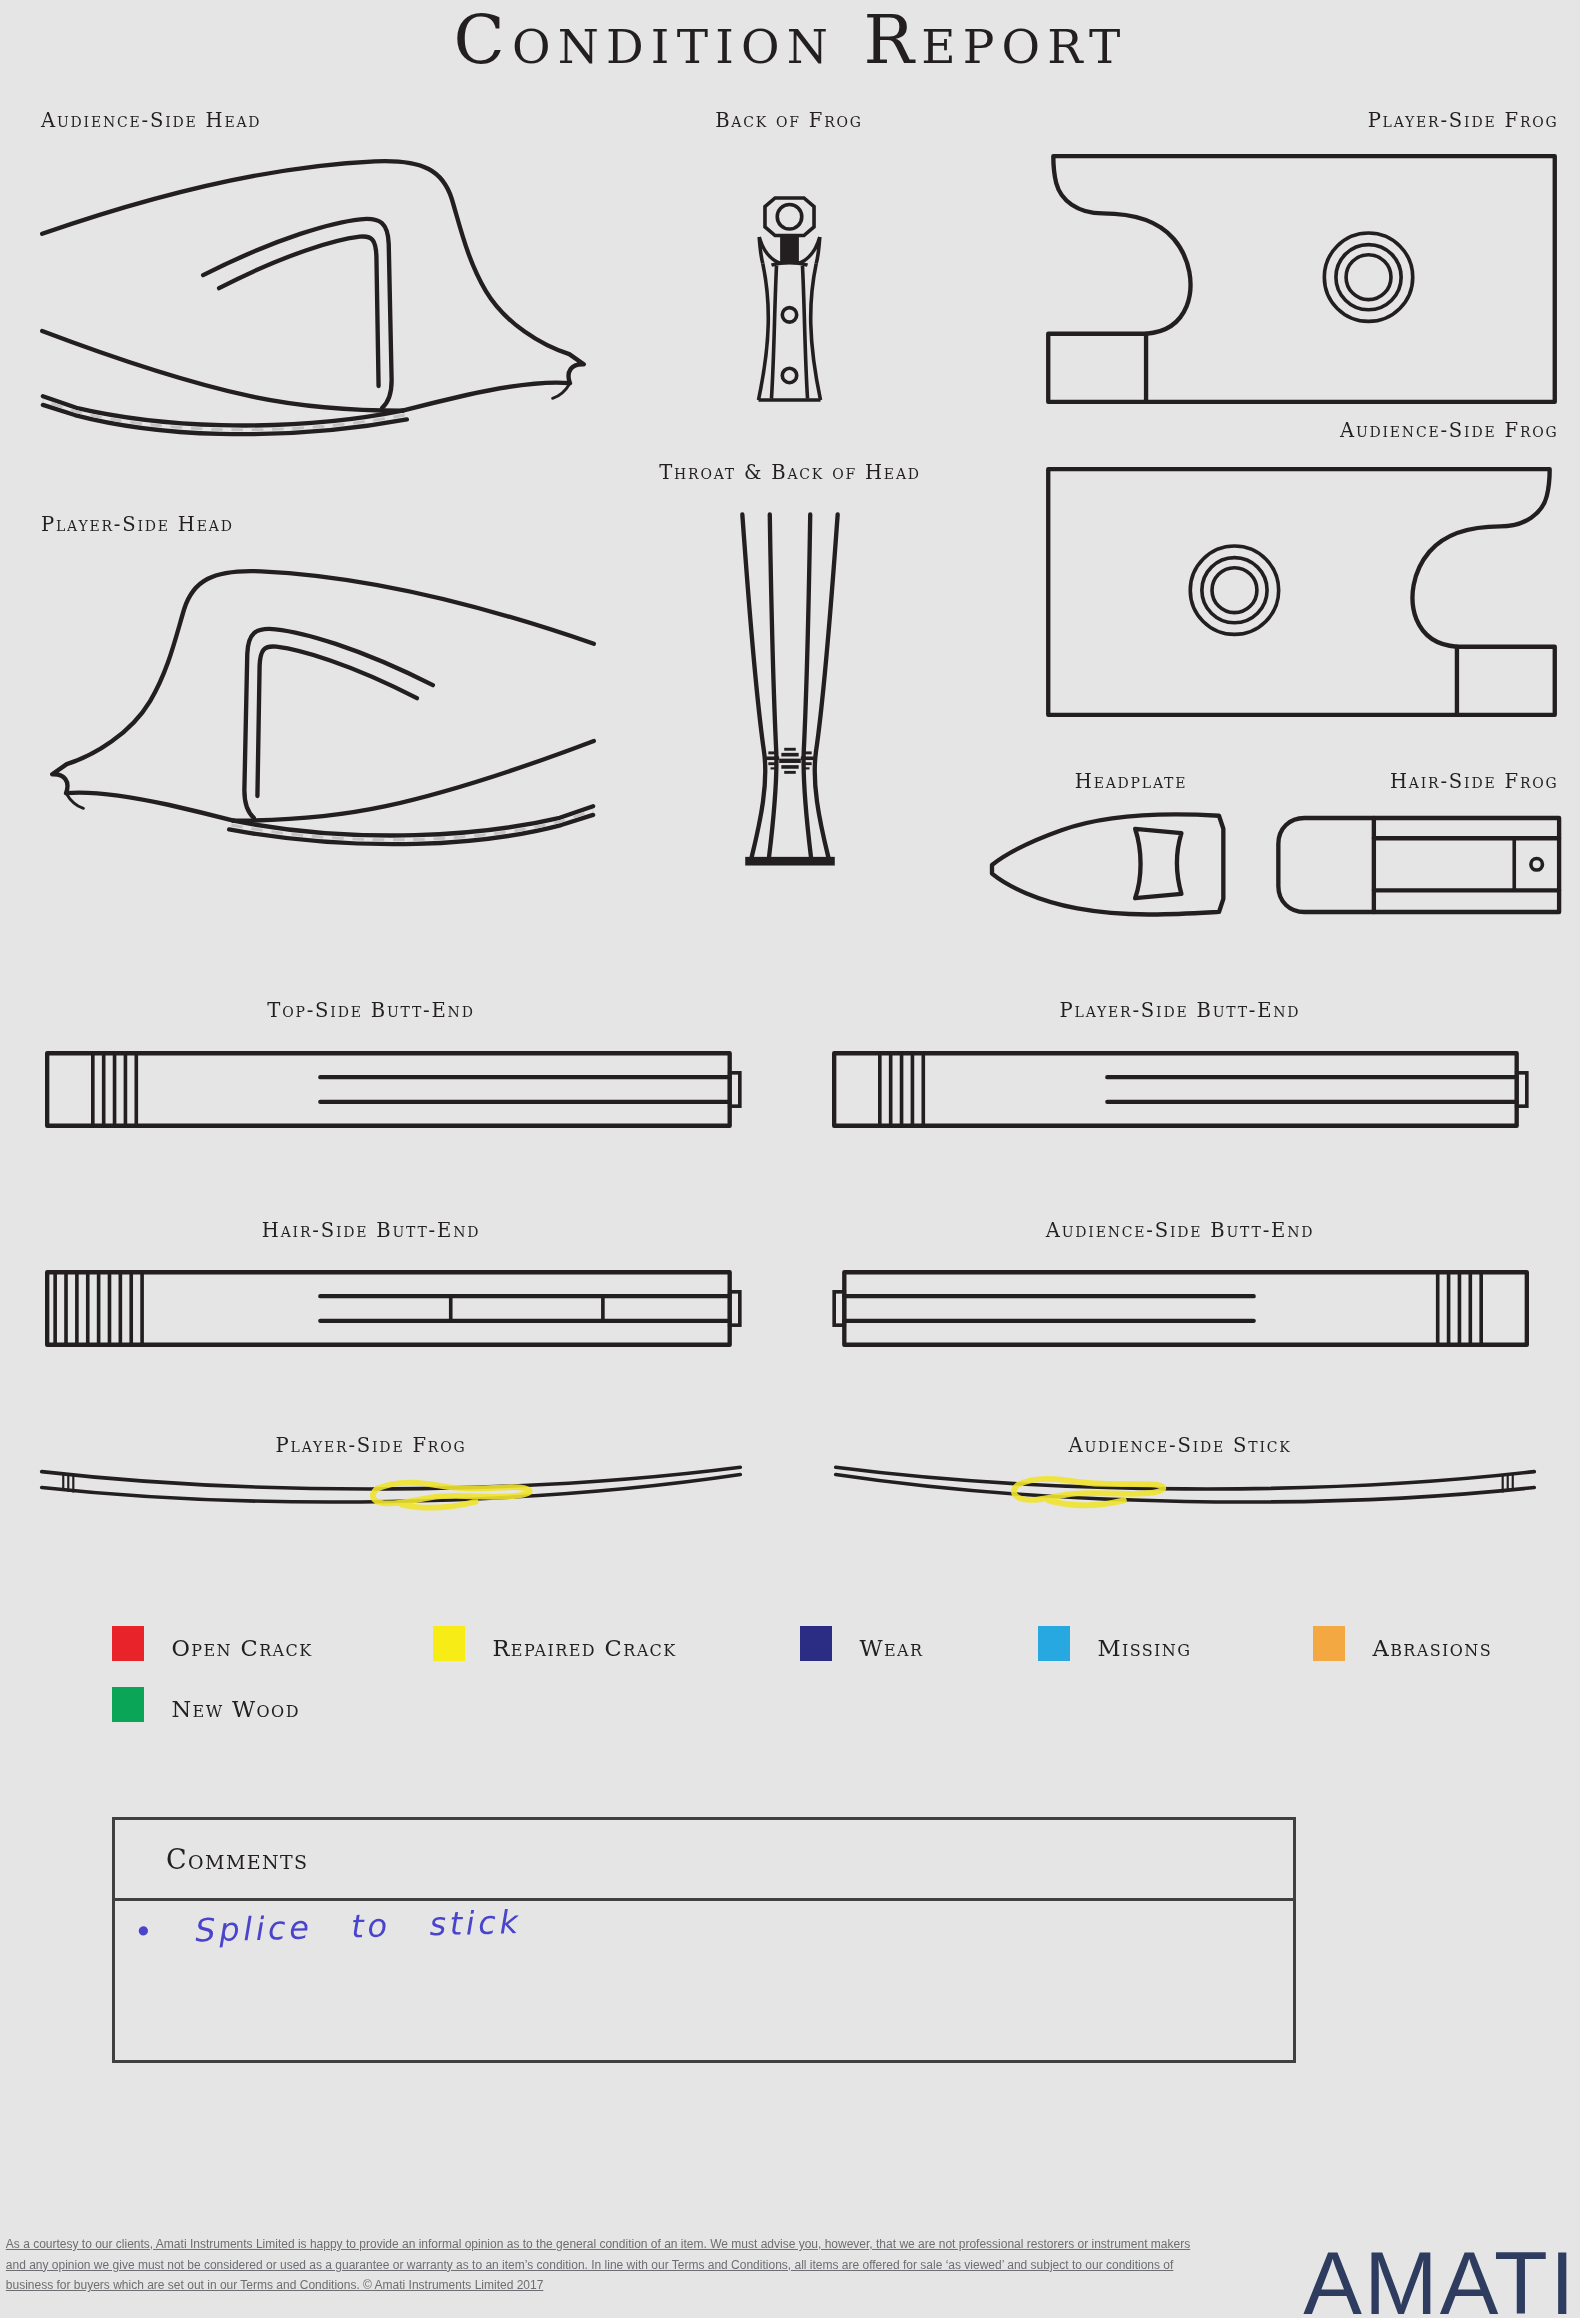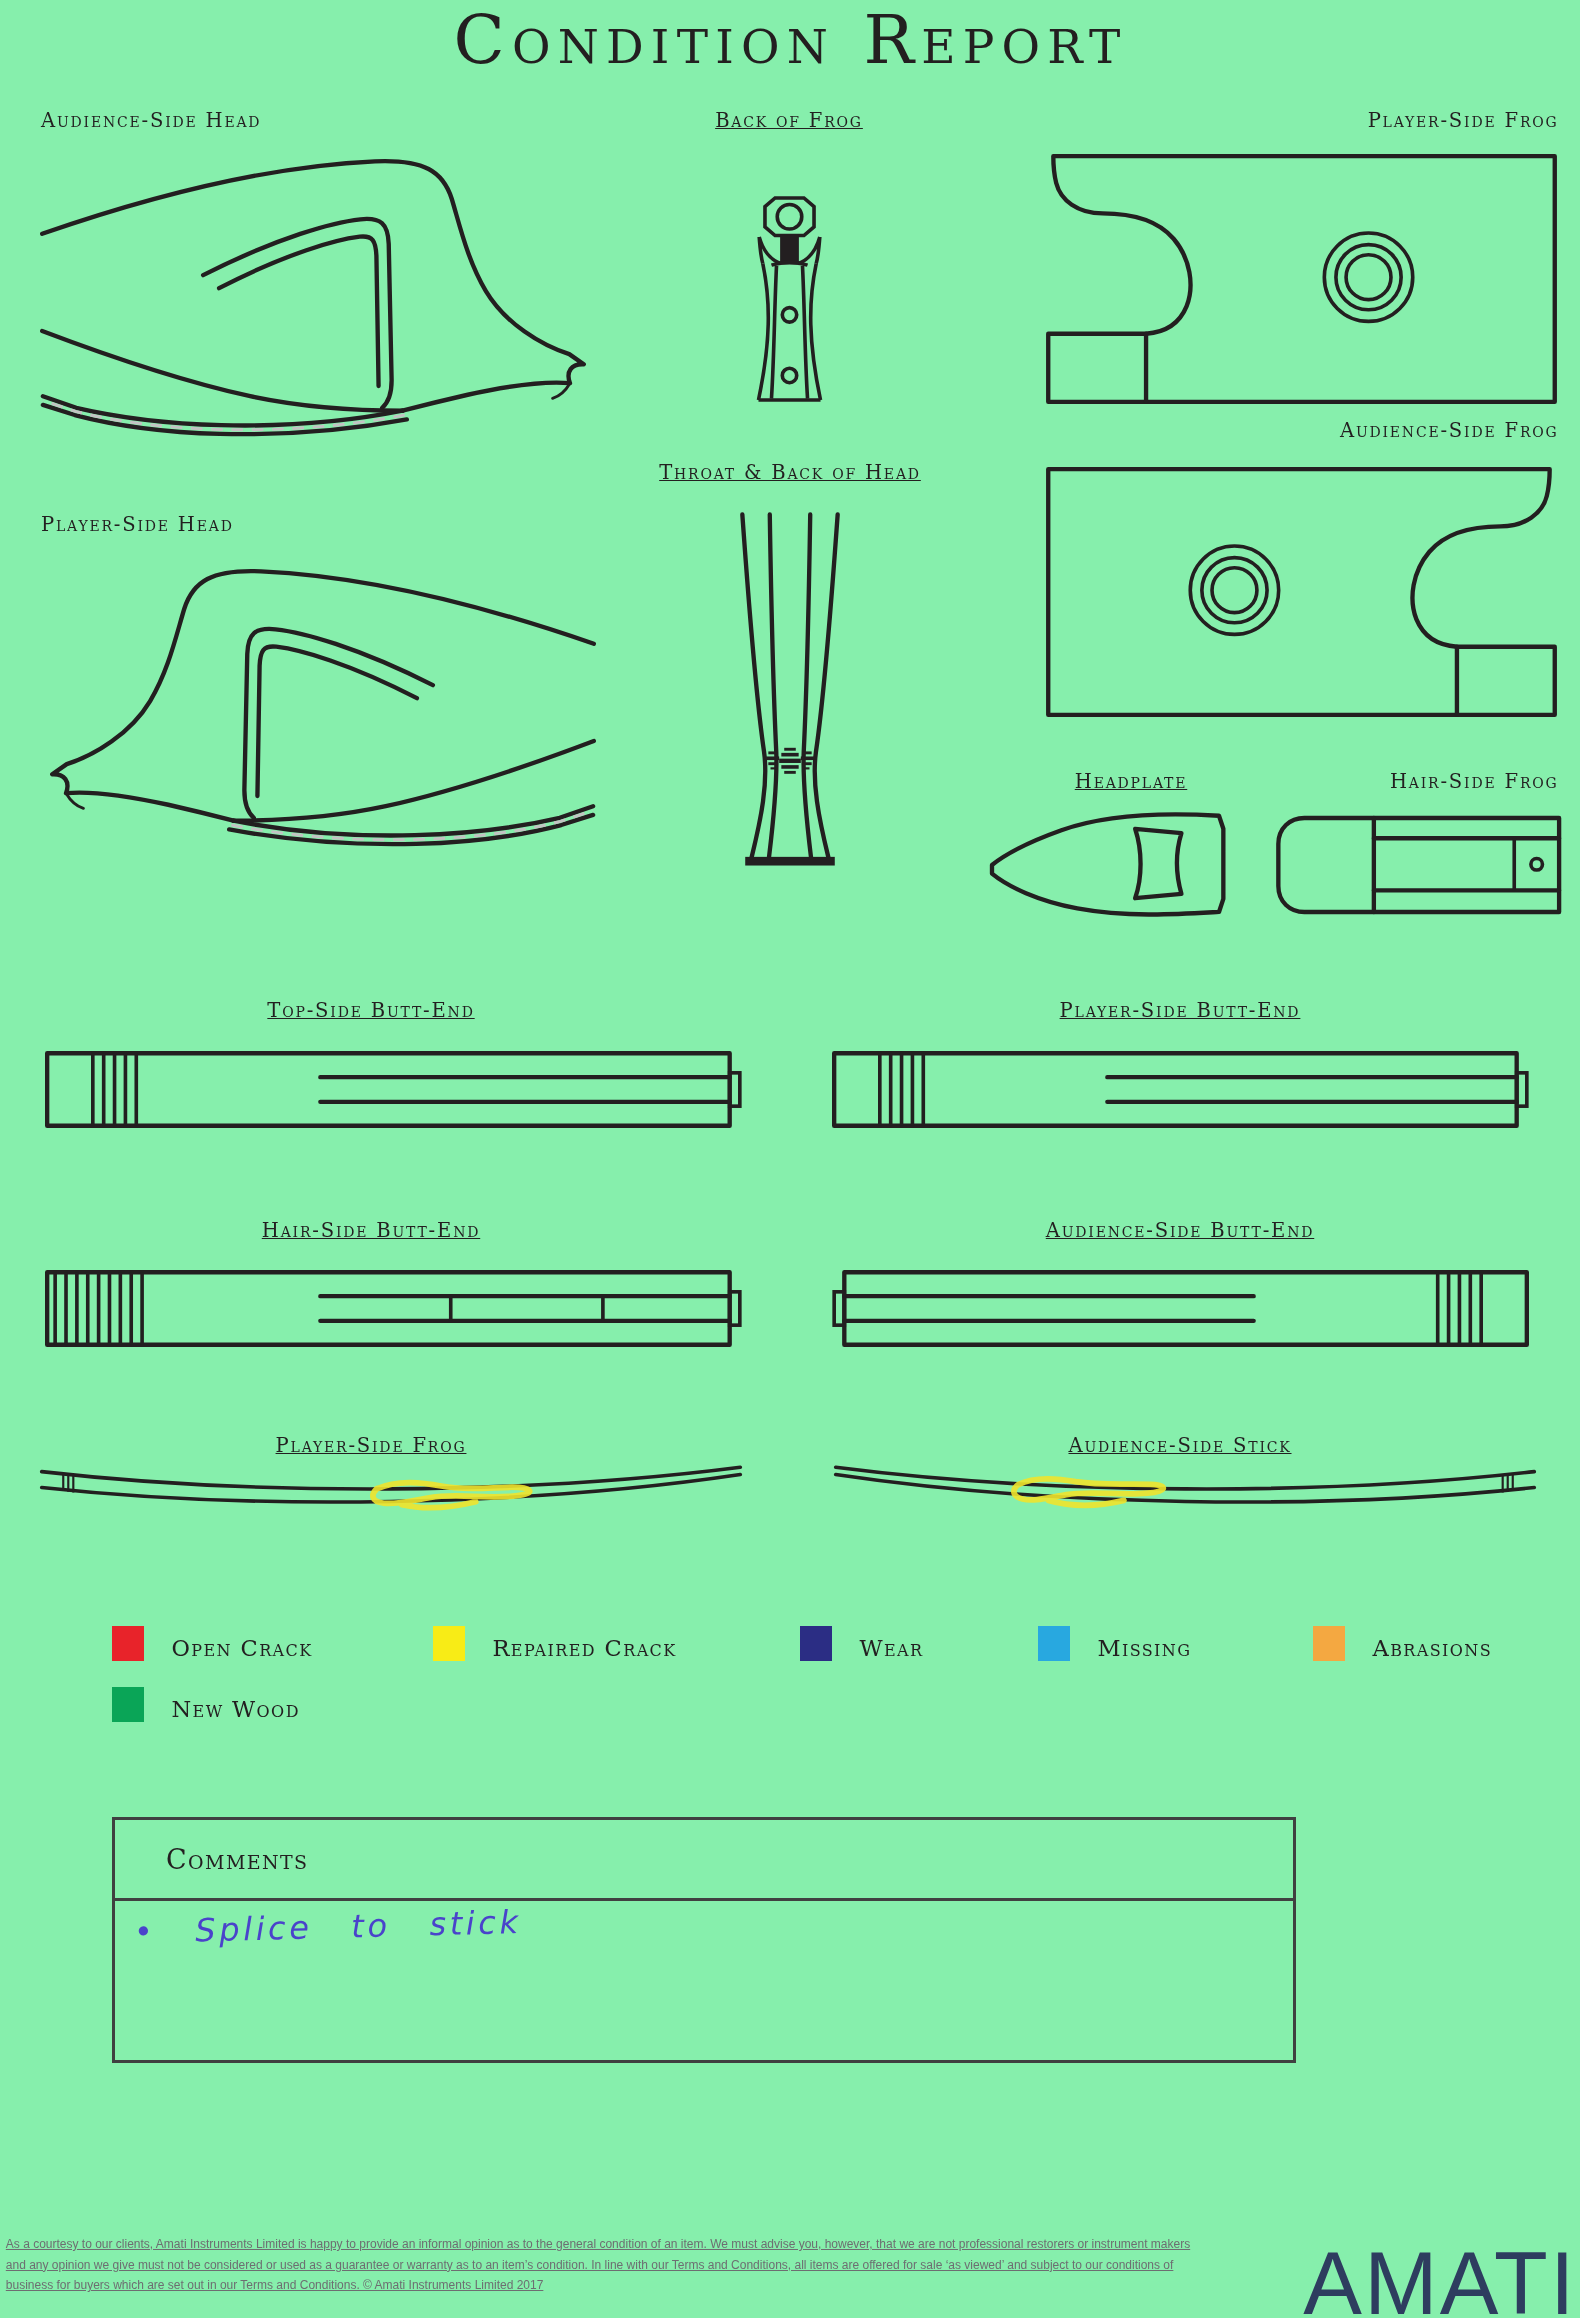--- a/index.html
+++ b/index.html
@@ -1,22 +1,22 @@
 <!DOCTYPE html>
 <html style="font-size:11.6px"><head>
 <meta charset="utf-8">
 <style>
   html,body{margin:0;padding:0;background:#ffffff;}
-  .page{position:relative;width:1581px;height:2319px;background:#86efac;overflow:hidden;
+  .page{position:relative;width:1581px;height:2319px;background:#e5e5e5;overflow:hidden;
         font-family:"DejaVu Serif", serif;color:#231f20;}
   .title{position:absolute;top:1.4px;left:50%;transform:translateX(-50%);
          font-variant:small-caps;font-size:67px;letter-spacing:7.2px;white-space:nowrap;}
   .lbl{position:absolute;font-variant:small-caps;font-size:19.6px;letter-spacing:1.8px;
        white-space:nowrap;}
-  .lbl.c{transform:translateX(-50%);text-decoration:underline;}
+  .lbl.c{transform:translateX(-50%);}
   svg.d{position:absolute;overflow:visible;}
   .ln{stroke:#231f20;stroke-width:6;fill:none;stroke-linecap:round;stroke-linejoin:round;}
   .ln-thin{stroke:#231f20;stroke-width:5;fill:none;stroke-linecap:butt;}
   .hairdash{stroke:#c3c3c3;stroke-width:4;fill:none;stroke-dasharray:16 12;}
   .fillk{fill:#231f20;stroke:none;}
   .legend-item{position:absolute;display:flex;align-items:flex-end;gap:27.5px;}
   .swatch{width:32px;height:35px;display:inline-block;}
   .legend-label{font-variant:small-caps;font-size:22.5px;letter-spacing:1.4px;white-space:nowrap;}
   .cbox{position:absolute;left:112px;top:1817px;width:1184px;height:246px;
         border:3.6px solid #404041;box-sizing:border-box;}

